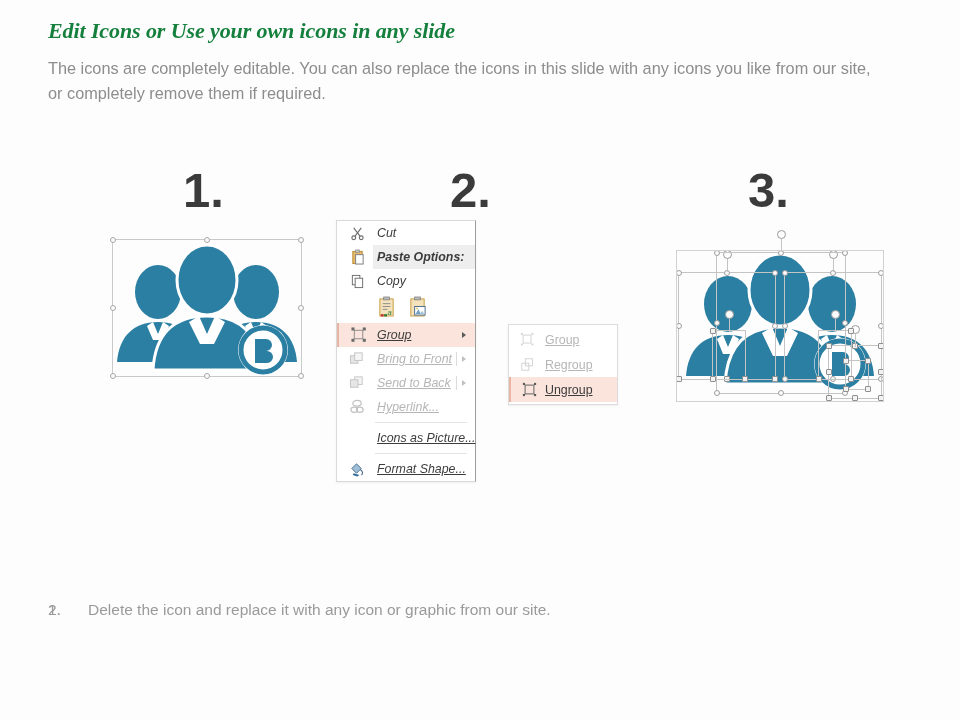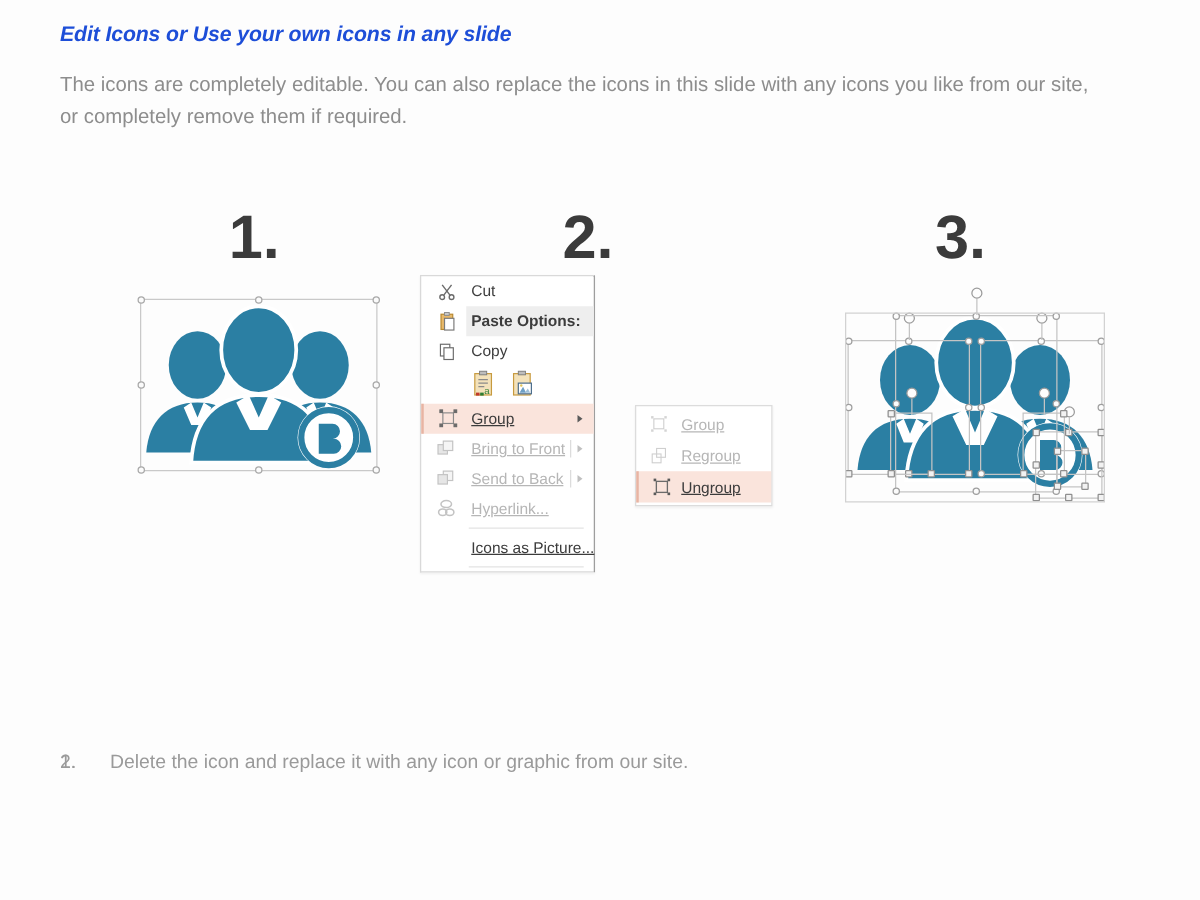--- a/index.html
+++ b/index.html
@@ -8,26 +8,27 @@
     background: #fdfdfd;
     font-family: "Liberation Sans", sans-serif;
     position: relative;
     overflow: hidden;
   }
 
   
   #page-title {
     position: absolute;
     left: 48px; top: 18px;
-    font-size: 17px;
+    font-size: 22px;
     font-style: italic;
     font-weight: bold;
-    color: #1d4ed8;
+    color: #15803d;
     letter-spacing: -0.1px;
     white-space: nowrap;
+    font-family: Liberation Serif, serif;
   }
   #subtitle {
     position: absolute;
     left: 48px; top: 56px;
     width: 830px;
     font-size: 16.3px;
     line-height: 25px;
     color: #8d8d8d;
   }
 
@@ -107,20 +108,21 @@
   #context-menu {
     position: absolute;
     left: 336px; top: 220px;
     width: 140px;
     background: #ffffff;
     border: 1px solid #d9d9d9;
     border-right: 1px solid #9e9e9e;
     box-shadow: 0 1px 2px rgba(0,0,0,0.06);
     font-size: 12.4px;
     color: #3c3c3c;
+    font-style: italic;
   }
   .menu-item {
     position: relative;
     height: 24px;
     display: flex;
     align-items: center;
     padding-left: 40px;
     white-space: nowrap;
   }
   .menu-item .mi-icon {
@@ -370,20 +372,30 @@
 
   <div class="menu-sep"></div>
 
   <div class="menu-item">
     <span class="menu-label"><span class="ul">Icons as Picture...</span></span>
   </div>
 
   <div class="menu-sep"></div>
 
 
+  <div class="menu-item">
+    <span class="mi-icon">
+      <svg width="16" height="16" viewBox="0 0 17 17" fill="none">
+        <path d="M3 8 L8 3 L13 8 L8 13 Z" fill="#9dbfd8" stroke="#4a6b8a" stroke-width="1"></path>
+        <path d="M12 9 C15 11 15 14 13 15" stroke="#4a6b8a" stroke-width="1.2" fill="none"></path>
+        <path d="M5 13 L11 15 L9 16.5 L4 15 Z" fill="#2f6b9a"></path>
+      </svg>
+    </span>
+    <span class="menu-label"><span class="ul">Format Shape...</span></span>
+  </div>
 </div>
 
 <div id="group-submenu">
   <div class="menu-item disabled">
     <span class="mi-icon">
       <svg width="15" height="15" viewBox="0 0 17 17" fill="none" stroke="#cfcfcf" stroke-width="1">
         <rect x="3.5" y="3.5" width="9" height="9"></rect>
         <rect x="1" y="1" width="2.2" height="2.2" fill="#d4d4d4" stroke="none"></rect>
         <rect x="13" y="1" width="2.2" height="2.2" fill="#d4d4d4" stroke="none"></rect>
         <rect x="1" y="13" width="2.2" height="2.2" fill="#d4d4d4" stroke="none"></rect>

